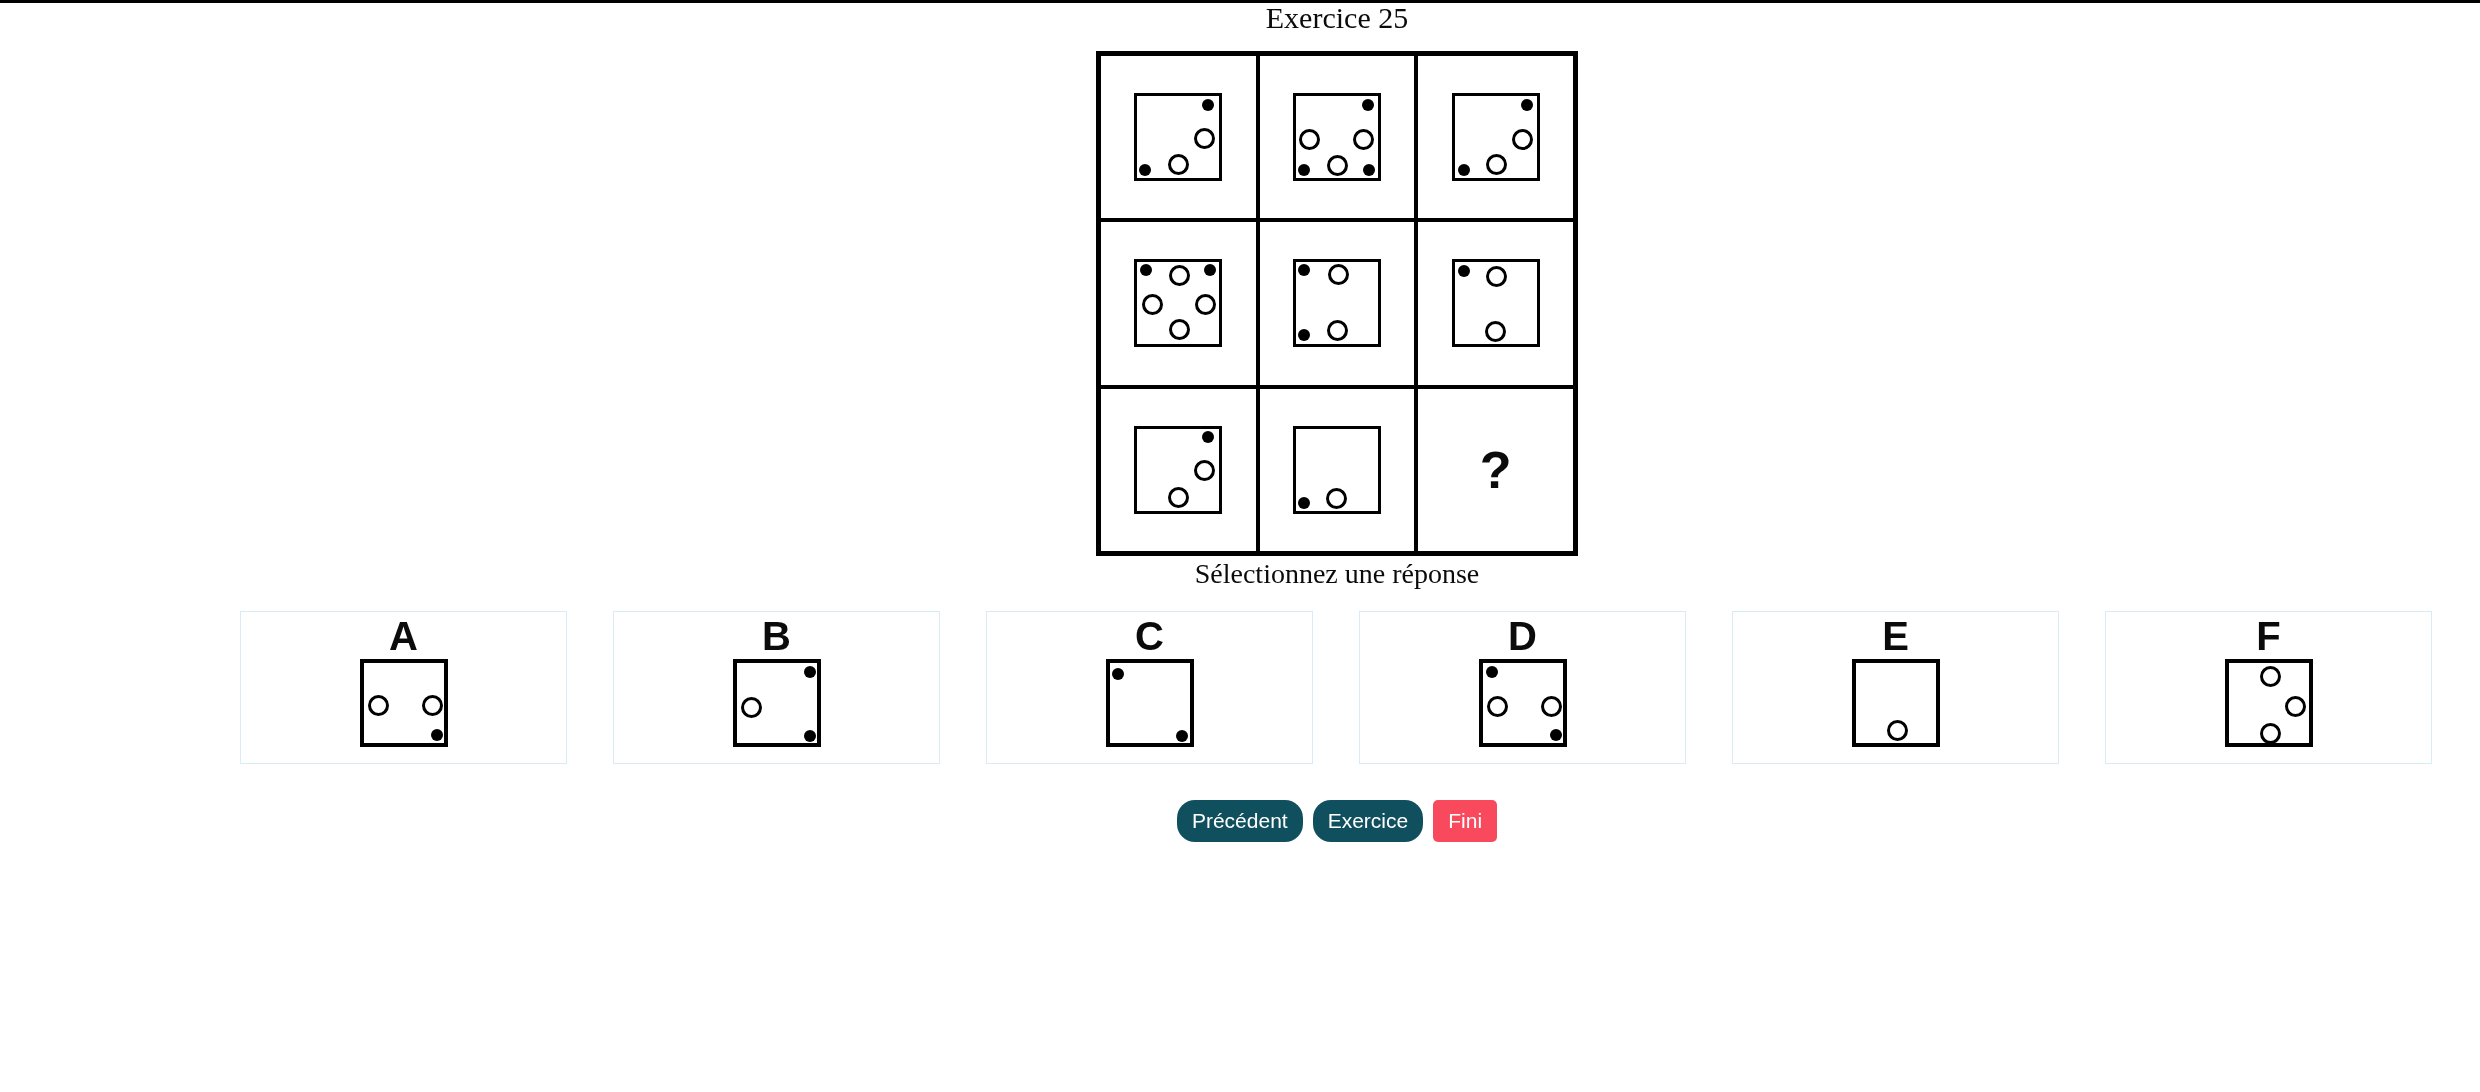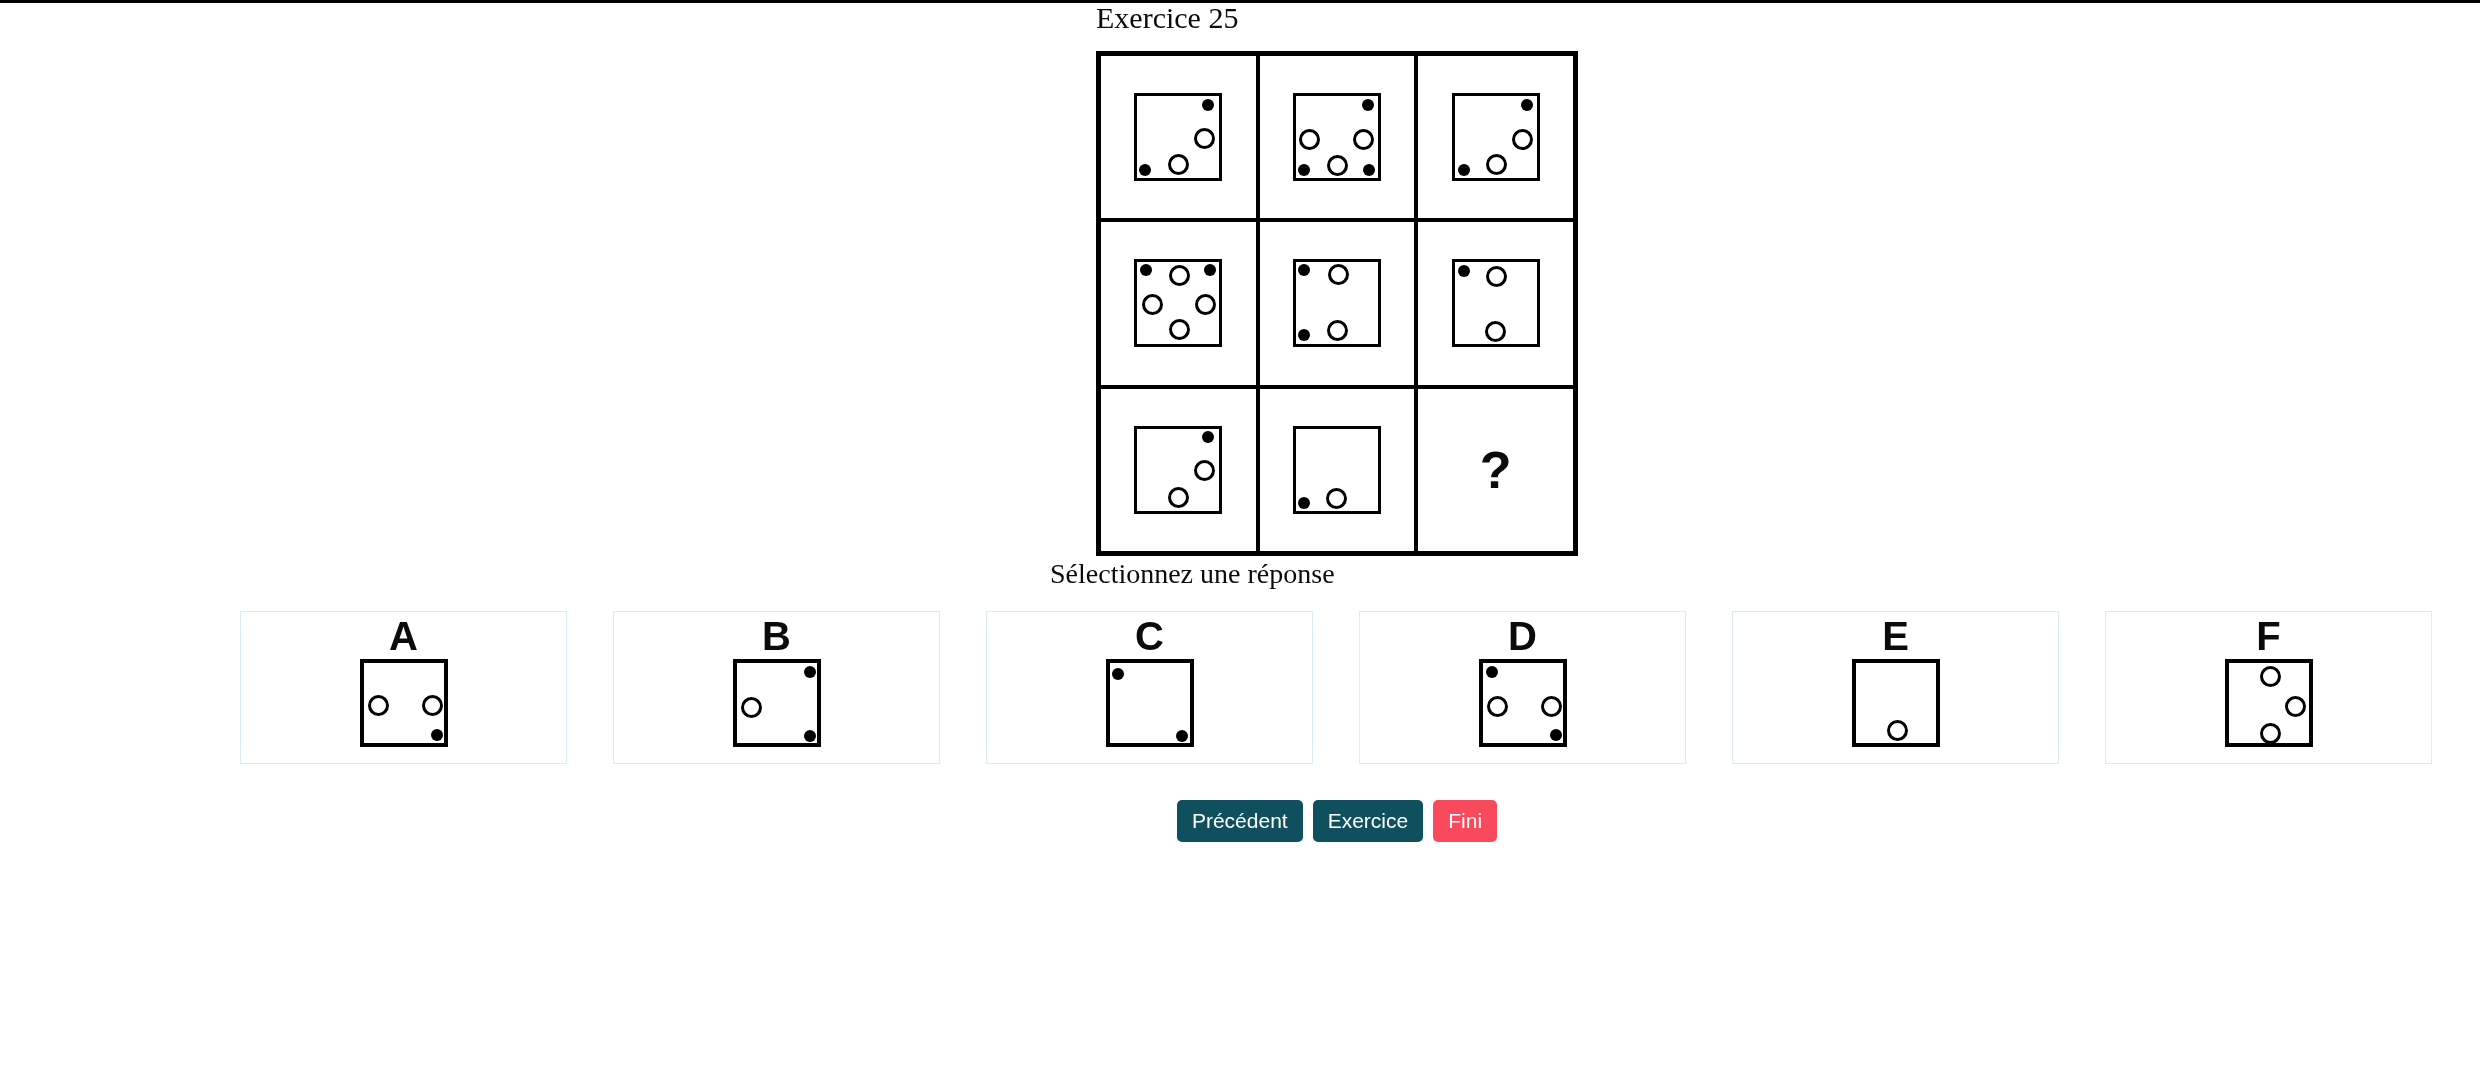--- a/index.html
+++ b/index.html
@@ -2,59 +2,59 @@
 <html style="--teal: #10505e; --red: #f9495c; --cardborder: #d9ecf6; --line: #000000;"><head>
 <meta charset="utf-8">
 <style>
   html,body{margin:0;padding:0;}
   body{
     width:2480px;height:1092px;position:relative;background:#ffffff;
     font-family:"Liberation Sans", sans-serif;overflow:hidden;
   }
   .topline{position:absolute;left:0;top:0;width:2480px;height:3px;background:var(--line,#000);}
   .title{
-    position:absolute;left:1096px;top:1px;width:482px;text-align:left;
+    position:absolute;left:1096px;top:1px;width:482px;text-align:center;
     font-family:"Liberation Serif", serif;font-size:30px;color:#0b0b0b;
   }
   .grid{
     position:absolute;left:1096px;top:51px;width:482px;height:505px;
     display:grid;grid-template-columns:repeat(3,1fr);grid-template-rows:repeat(3,1fr);
     border:3px solid var(--line,#000);box-sizing:border-box;background:#fff;
   }
   .cell{border:2px solid var(--line,#000);display:flex;align-items:center;justify-content:center;}
   .mini{
     width:88px;height:88px;border:3px solid var(--line,#000);box-sizing:border-box;
     position:relative;background:#fff;overflow:hidden;
   }
   .answer-card .mini{border-width:4px;}
   .ring{
     position:absolute;width:21px;height:21px;border:3px solid var(--line,#000);
     border-radius:50%;box-sizing:border-box;background:#fff;
   }
   .dot{position:absolute;width:12px;height:12px;background:var(--line,#000);border-radius:50%;}
   .qmark{font-size:52px;font-weight:bold;color:#0b0b0b;font-family:"Liberation Sans",sans-serif;}
   .prompt{
-    position:absolute;left:1050px;top:558px;width:574px;
+    position:absolute;left:1050px;top:558px;width:574px;text-align:center;
     font-family:"Liberation Serif", serif;font-size:28px;color:#0b0b0b;
   }
   .answer-card{
     position:absolute;top:611px;width:327px;height:153px;box-sizing:border-box;
     border:1px solid var(--cardborder,#d9ecf6);background:#fff;
     display:flex;flex-direction:column;align-items:center;cursor:pointer;
   }
   .answer-label{font-size:40px;font-weight:bold;line-height:46px;margin-top:1px;color:#0b0b0b;}
   .btnrow{
     position:absolute;left:1096px;top:800px;width:482px;height:42px;
     display:flex;justify-content:center;align-items:stretch;gap:10px;
   }
   .btn{
     border:none;border-radius:5px;color:#ffffff;font-size:21px;
     padding:0 15px;font-family:"Liberation Sans",sans-serif;cursor:pointer;height:42px;
   }
-  .btn.teal{background:var(--teal,#10505e);}
+  .btn.teal{background:var(--teal,#10505e);border-radius:18px;}
   .btn.red{background:var(--red,#f9495c);}
 </style>
 </head>
 <body>
 
 <div class="topline"></div>
 
 <div class="title">Exercice 25</div>
 
 <div class="grid" id="puzzle-grid">

